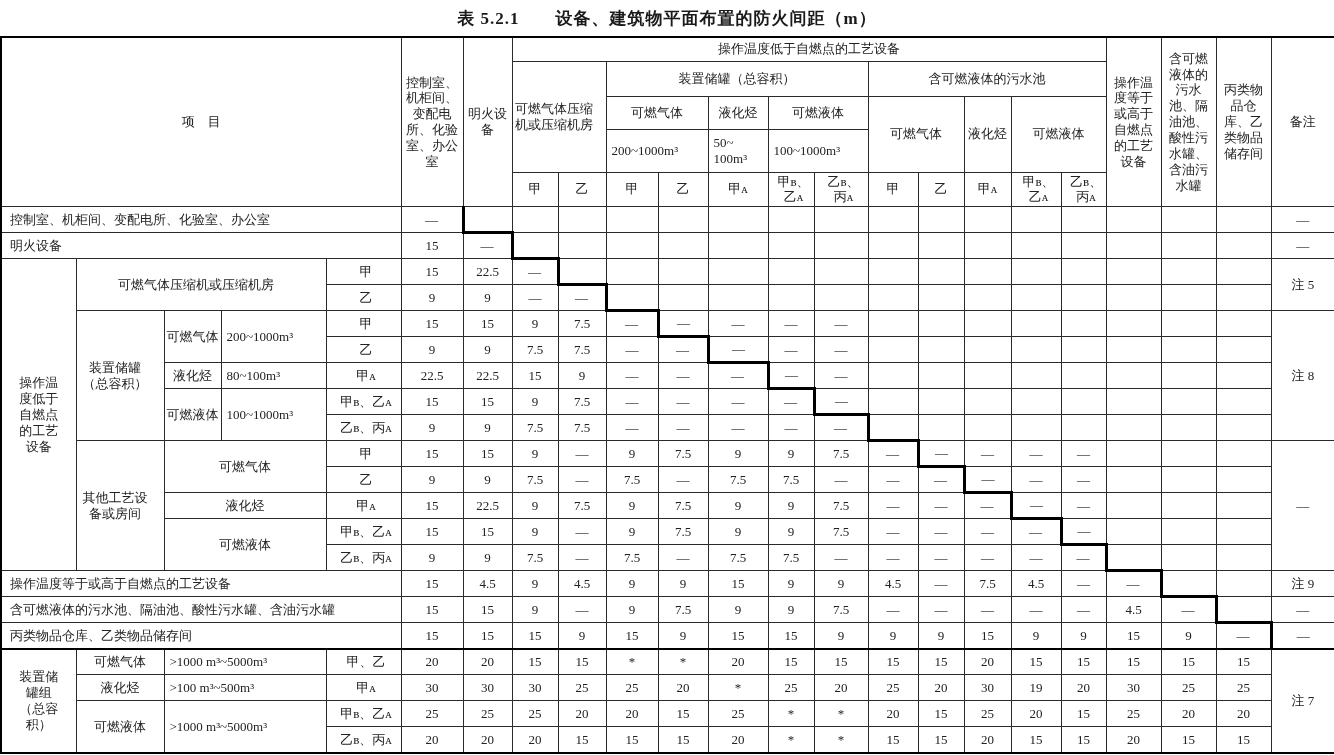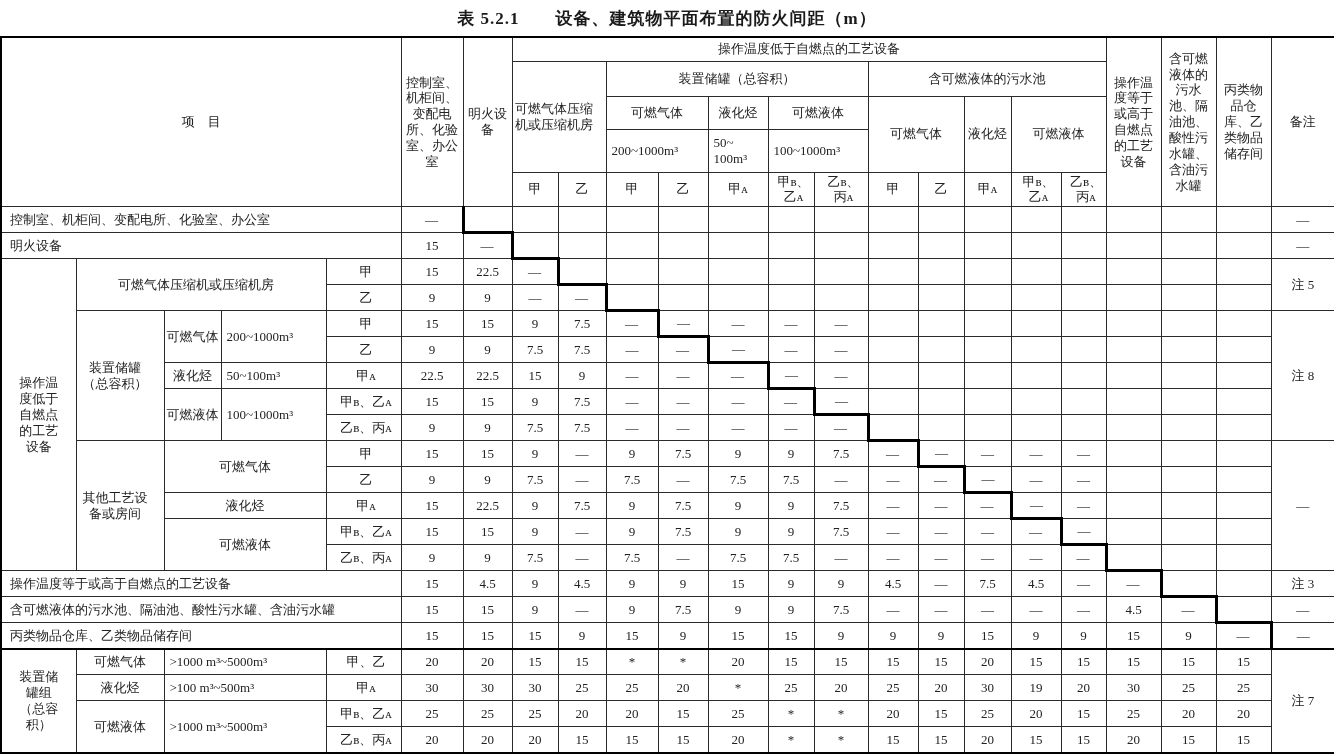--- a/index.html
+++ b/index.html
@@ -240,21 +240,21 @@
           <td></td>
           <td></td>
           <td></td>
           <td></td>
           <td></td>
           <td></td>
           <td></td>
         </tr>
         <tr>
           <td>液化烃</td>
-          <td class="vol">50~100m³</td>
+          <td class="vol">80~100m³</td>
           <td class="cat">甲ᴀ</td>
           <td>22.5</td>
           <td>22.5</td>
           <td>15</td>
           <td>9</td>
           <td>—</td>
           <td>—</td>
           <td class="diag">—</td>
           <td>—</td>
           <td>—</td>
@@ -426,21 +426,21 @@
           <td>9</td>
           <td>9</td>
           <td>4.5</td>
           <td>—</td>
           <td>7.5</td>
           <td>4.5</td>
           <td>—</td>
           <td class="diag">—</td>
           <td></td>
           <td></td>
-          <td>注 3</td>
+          <td>注 9</td>
         </tr>
         <tr>
           <td colspan="5" class="lbl">含可燃液体的污水池、隔油池、酸性污水罐、含油污水罐</td>
           <td>15</td>
           <td>15</td>
           <td>9</td>
           <td>—</td>
           <td>9</td>
           <td>7.5</td>
           <td>9</td>

